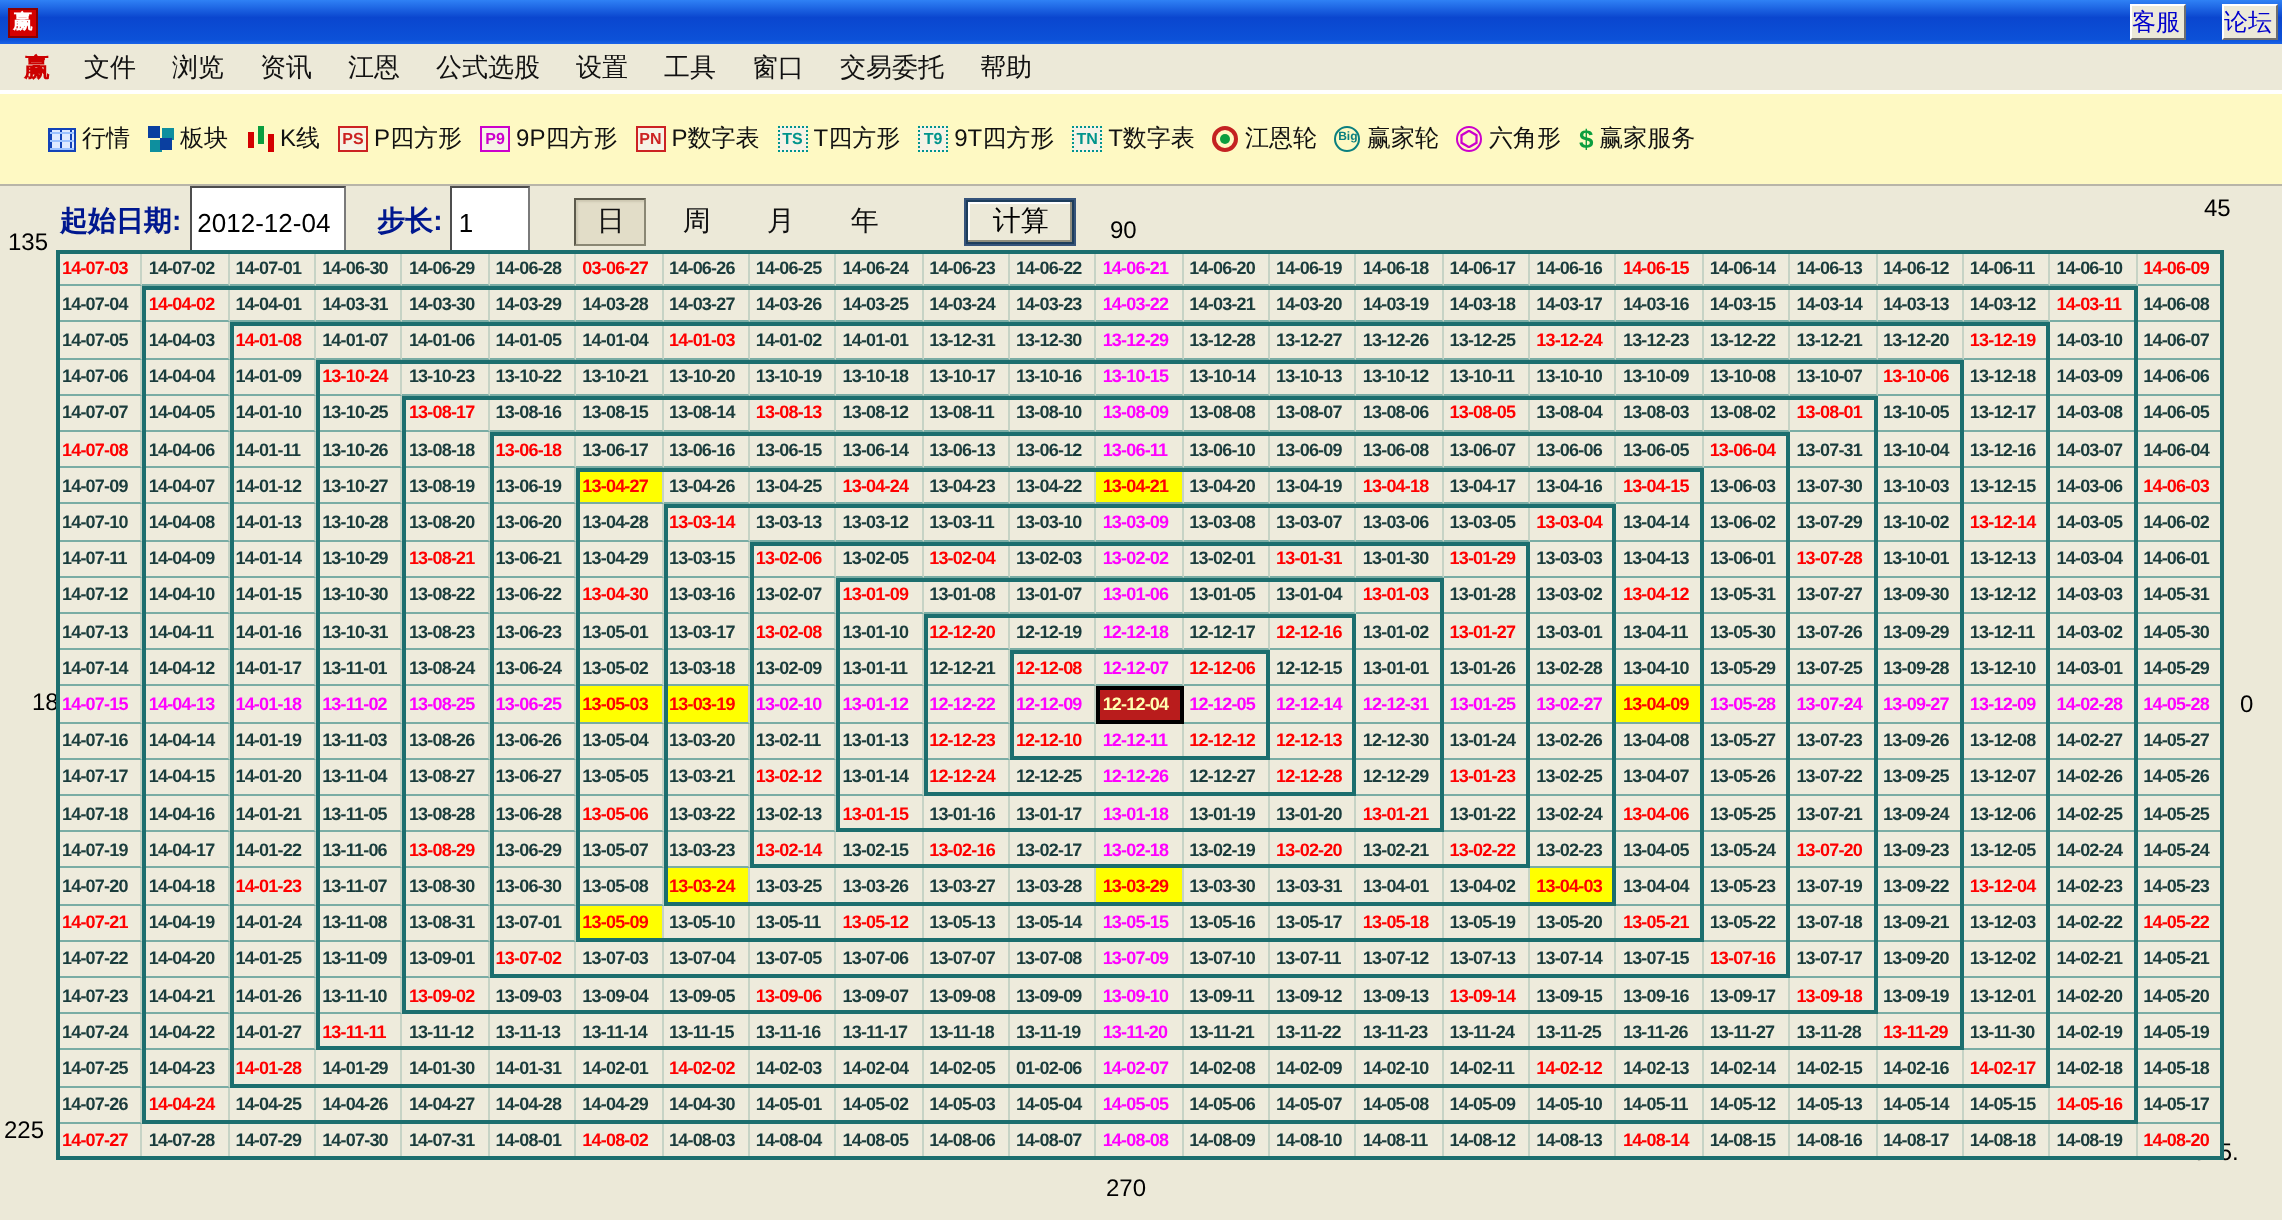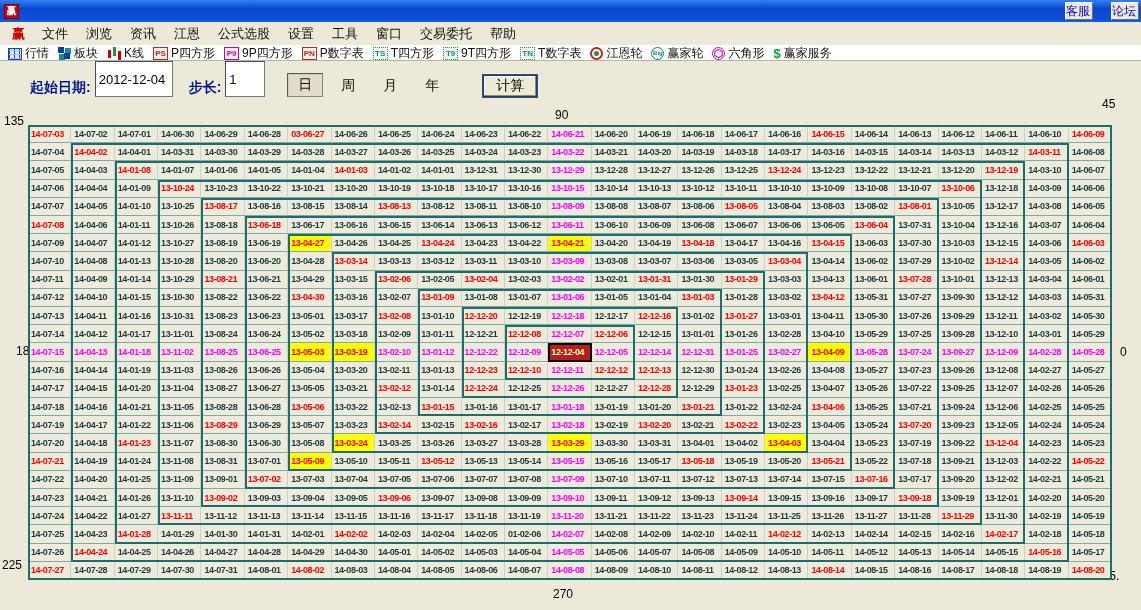--- a/index.html
+++ b/index.html
@@ -9,21 +9,21 @@
   .titlebar{height:22px;background:linear-gradient(#2f81f5,#0a46cf 40%,#0c51d8 90%,#1b63e8);display:flex;align-items:center;padding:0 2px;color:#fff}
   .app-logo{width:15px;height:15px;background:#d40000;color:#fff;font-size:10px;font-weight:bold;display:flex;align-items:center;justify-content:center;margin:0 4px 0 2px;border:1px solid #8a0000}
   .wtitle{font-size:13px;font-weight:bold;letter-spacing:.5px;text-shadow:1px 1px 1px #00227a}
   .tspacer{flex:1}
   .tbtn{width:28px;height:18px;background:#ece9d8;border:1px solid #fff;border-right-color:#6f6f6f;border-bottom-color:#6f6f6f;color:#0000cc;font-size:12px;line-height:16px;text-align:left;margin-left:18px;cursor:pointer}
   
   .menubar{height:24px;display:flex;align-items:center;background:#ece9d8;border-bottom:1px solid #ffffff;padding-left:4px}
   .menu-logo{color:#cc0000;font-size:13px;font-weight:bold;padding:0 8px}
   .mitem{font-size:13px;color:#111;padding:0 9px;cursor:pointer}
   
-  .toolbar{height:15px;display:flex;align-items:center;background:#ffffff;border-top:1px solid #fff;border-bottom:1px solid #b8b5a8;padding-left:8px}
+  .toolbar{height:47px;display:flex;align-items:center;background:#fef9c3;border-top:1px solid #fff;border-bottom:1px solid #b8b5a8;padding-left:24px}
   .titem{display:flex;align-items:center;margin-right:9px;cursor:pointer}
   .titem .lbl{font-size:12px;color:#111;margin-left:3px;white-space:nowrap}
   .badge{width:15px;height:13px;font-size:8px;font-weight:bold;line-height:11px;text-align:center;background:#f6f3e6}
   .b-red{border:1px solid #cc2222;color:#cc2222}
   .b-mag{border:1px solid #cc00cc;color:#cc00cc}
   .b-teal{border:1px dotted #00948c;color:#00948c}
   .ico-table{width:14px;height:12px;border:1px solid #1243b8;background:
      repeating-linear-gradient(0deg,#9cc2ff 0 1px,transparent 1px 4px),
      repeating-linear-gradient(90deg,#1243b8 0 1px,#dfeaff 1px 5px)}
   .ico-blocks{width:13px;height:13px;position:relative}
@@ -36,21 +36,21 @@
   .ico-k i{position:absolute;width:3px}
   .ico-k i:nth-child(1){left:1px;top:3px;height:8px;background:#d40000}
   .ico-k i:nth-child(2){left:6px;top:0;height:9px;background:#0b9e3f}
   .ico-k i:nth-child(3){left:11px;top:4px;height:9px;background:#d40000}
   .ico-wheel{width:13px;height:13px;border-radius:50%;border:2px solid #c42222;position:relative}
   .ico-wheel i{position:absolute;left:2px;top:2px;width:5px;height:5px;border-radius:50%;background:#0b9e3f}
   .ico-big{width:13px;height:13px;border-radius:50%;border:1px solid #0a7f7f;color:#0a7f7f;font-size:6px;font-weight:bold;line-height:11px;text-align:center}
   .ico-hex{width:13px;height:13px;border-radius:50%;border:1px solid #cc00cc;display:flex;align-items:center;justify-content:center}
   .ico-dollar{color:#0b9e3f;font-size:13px;font-weight:bold}
   
-  .controls{height:36px;display:flex;align-items:flex-end;padding-left:30px;background:#ece9d8}
+  .controls{height:36px;display:flex;align-items:center;padding-left:30px;background:#ece9d8}
   .clabel{color:#00188f;font-size:14px;font-weight:bold;margin-right:4px;white-space:nowrap}
   .cinput{height:36px;background:#fff;border:1px solid #7a7a7a;border-top-color:#4d4d4d;border-left-color:#4d4d4d;font-size:13px;padding:0 3px;color:#000}
   .in-date{width:78px}
   .in-step{width:40px;margin-right:18px}
   .pbtn{font-size:14px;color:#111;padding:2px 10px;margin:0 4px;cursor:pointer}
   .pbtn.active{background:#e2ddc8;border:1px solid #8a8774;border-top-color:#5c5a4c;border-left-color:#5c5a4c;box-shadow:inset 1px 1px 1px #cdc8b2}
   .calc{margin-left:30px;height:22px;padding:0 12px;font-size:14px;background:#ece9d8;border:1px solid #1d3d5c;box-shadow:inset -1px -1px 0 #8f8d7e,inset 1px 1px 0 #fff,0 0 0 1px #35537a;cursor:pointer}
   
   .grid-wrap{position:absolute;left:28px;top:125px;width:1084px;height:455px;background:#eeebdc}
   .grid{display:grid;grid-template-columns:repeat(25,1fr);grid-template-rows:repeat(25,1fr);width:100%;height:100%}

